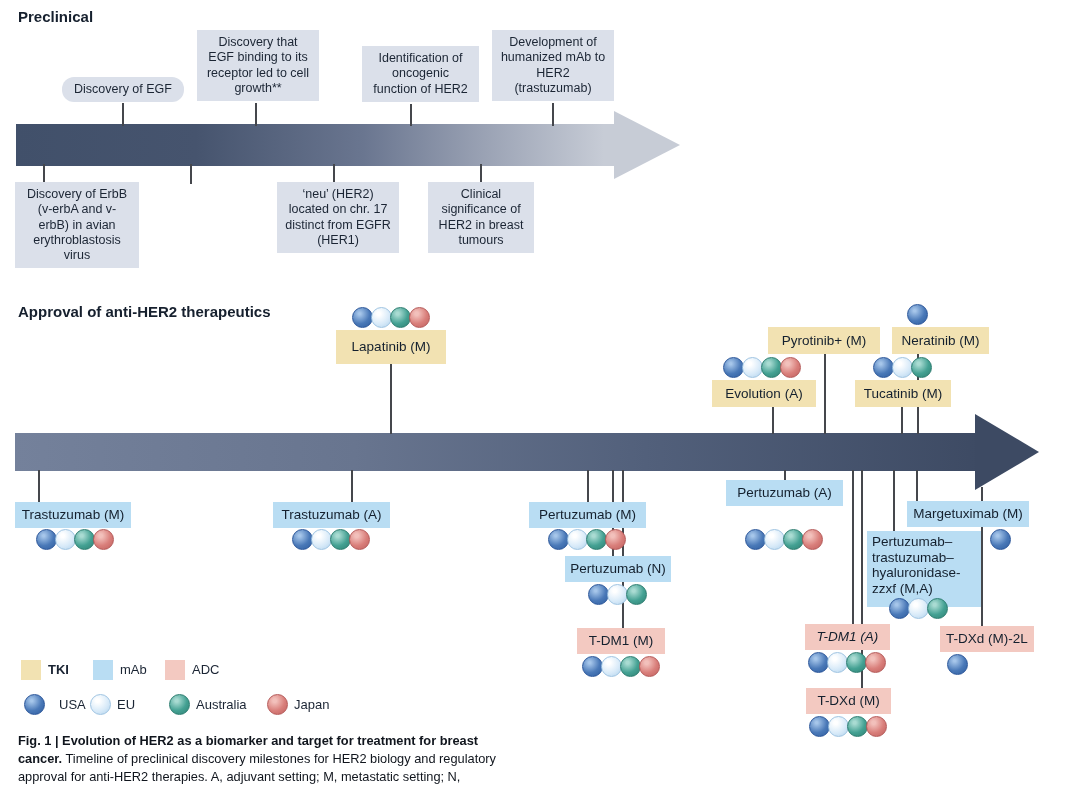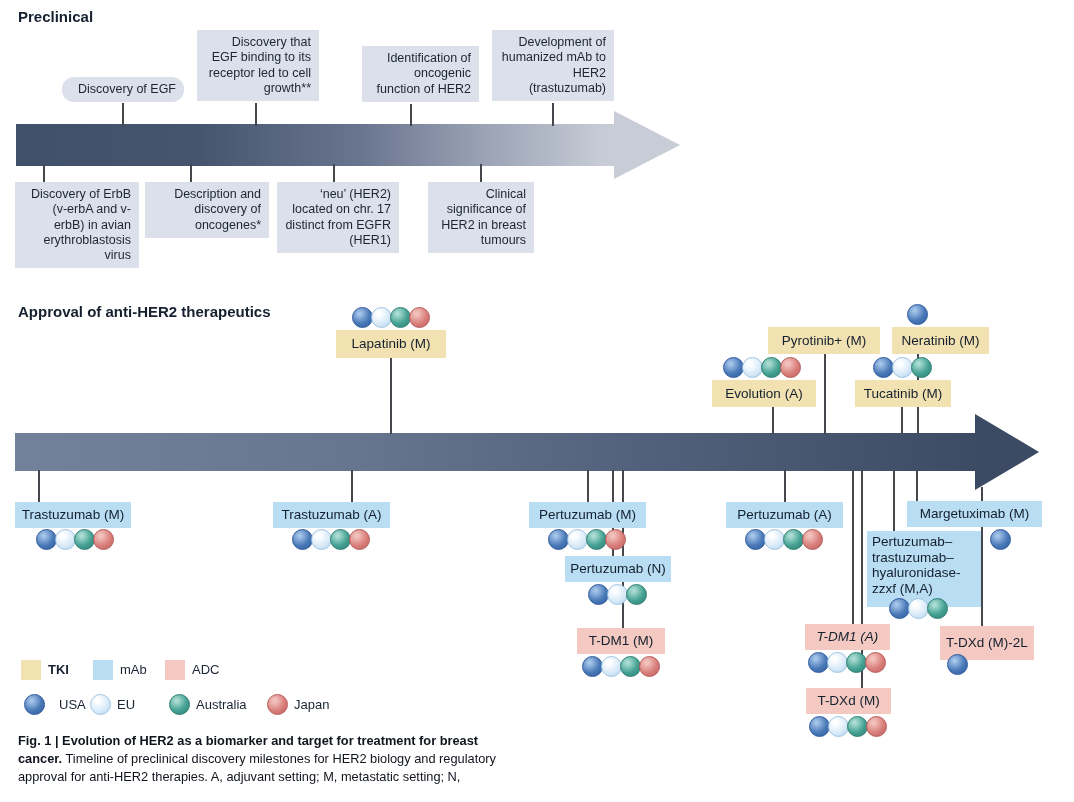--- a/index.html
+++ b/index.html
@@ -24,21 +24,21 @@
   }
   .head-bottom{
     position:absolute;left:975px;top:414px;width:0;height:0;
     border-left:64px solid #3d4a63;border-top:38px solid transparent;border-bottom:38px solid transparent;
   }
   .yr-row{position:absolute;display:flex;justify-content:space-between;}
   .yr{font-size:13px;font-weight:bold;color:#f4f5f8;white-space:nowrap;}
   
   .pbox{
     position:absolute;background:#dbe0ea;color:#1b2534;font-size:12.5px;line-height:1.22;
-    padding:5px 8px;box-sizing:border-box;text-align:right;z-index:2;
+    padding:5px 8px;box-sizing:border-box;text-align:center;z-index:2;
   }
   .dbox{
     position:absolute;display:flex;align-items:center;justify-content:center;text-align:center;
     font-size:13.5px;color:#14202e;padding:3px 5px;box-sizing:border-box;line-height:1.15;z-index:2;
   }
   .mab{background:#b9ddf3;}
   .tki{background:#f2e2b2;}
   .adc{background:#f3c9c1;}
   .line{position:absolute;width:2px;background:#45474c;z-index:1;}
   .dots{position:absolute;display:flex;z-index:3;}
@@ -83,21 +83,20 @@
   <div class="line" style="left:410px;top:104px;height:22px;"></div>
   <div class="pbox" style="left:362px;top:46px;width:117px;">Identification of oncogenic function of HER2</div>
 
   <div class="line" style="left:552px;top:103px;height:23px;"></div>
   <div class="pbox" style="left:492px;top:30px;width:122px;">Development of humanized mAb to HER2 (trastuzumab)</div>
 
   <div class="line" style="left:43px;top:164px;height:20px;"></div>
   <div class="pbox" style="left:15px;top:182px;width:124px;">Discovery of ErbB (v-erbA and v-erbB) in avian erythroblastosis virus</div>
 
   <div class="line" style="left:190px;top:164px;height:20px;"></div>
-  <div class="pbox" style="left:145px;top:182px;width:124px;">Description and discovery of oncogenes*</div>
 
   <div class="line" style="left:333px;top:164px;height:20px;"></div>
   <div class="pbox" style="left:277px;top:182px;width:122px;">‘neu’ (HER2) located on chr. 17 distinct from EGFR (HER1)</div>
 
   <div class="line" style="left:480px;top:164px;height:20px;"></div>
   <div class="pbox" style="left:428px;top:182px;width:106px;">Clinical significance of HER2 in breast tumours</div>
 
   <div class="heading" style="left:18px;top:303px;">Approval of anti-HER2 therapeutics</div>
 
   <div class="bar-bottom"></div>
@@ -147,21 +146,21 @@
       <span class="dot c-aus"></span>
       <span class="dot c-jpn"></span>
   </div>
 
   <div class="dots" style="left:352px;top:307px;">
     <span class="dot c-usa"></span>
       <span class="dot c-eu"></span>
       <span class="dot c-aus"></span>
       <span class="dot c-jpn"></span>
   </div>
-  <div class="dbox tki" style="left:336px;top:330px;width:110px;height:28px;">Lapatinib (M)</div>
+  <div class="dbox tki" style="left:336px;top:330px;width:110px;height:34px;">Lapatinib (M)</div>
   <div class="line" style="left:390px;top:357px;height:77px;"></div>
 
   <div class="line" style="left:587px;top:470px;height:32px;"></div>
   <div class="dbox mab" style="left:529px;top:502px;width:117px;height:26px;">Pertuzumab (M)</div>
   <div class="dots" style="left:548px;top:529px;">
     <span class="dot c-usa"></span>
       <span class="dot c-eu"></span>
       <span class="dot c-aus"></span>
       <span class="dot c-jpn"></span>
   </div>
@@ -177,21 +176,21 @@
   <div class="line" style="left:622px;top:470px;height:158px;"></div>
   <div class="dbox adc" style="left:577px;top:628px;width:88px;height:26px;">T-DM1 (M)</div>
   <div class="dots" style="left:582px;top:656px;">
     <span class="dot c-usa"></span>
       <span class="dot c-eu"></span>
       <span class="dot c-aus"></span>
       <span class="dot c-jpn"></span>
   </div>
 
   <div class="line" style="left:784px;top:470px;height:32px;"></div>
-  <div class="dbox mab" style="left:726px;top:502px;width:117px;height:26px;">Pertuzumab (A)</div>
+  <div class="dbox mab" style="left:726px;top:480px;width:117px;height:26px;">Pertuzumab (A)</div>
   <div class="dots" style="left:745px;top:529px;">
     <span class="dot c-usa"></span>
       <span class="dot c-eu"></span>
       <span class="dot c-aus"></span>
       <span class="dot c-jpn"></span>
   </div>
 
   <div class="dots" style="left:723px;top:357px;">
     <span class="dot c-usa"></span>
       <span class="dot c-eu"></span>
@@ -239,27 +238,27 @@
 
   <div class="line" style="left:893px;top:470px;height:61px;"></div>
   <div class="dbox mab" style="left:867px;top:531px;width:114px;height:76px;justify-content:flex-start;text-align:left;align-items:flex-start;">Pertuzumab–trastuzumab–hyaluronidase-zzxf (M,A)</div>
   <div class="dots" style="left:889px;top:598px;">
     <span class="dot c-usa"></span>
       <span class="dot c-eu"></span>
       <span class="dot c-aus"></span>
   </div>
 
   <div class="line" style="left:916px;top:470px;height:31px;"></div>
-  <div class="dbox mab" style="left:907px;top:501px;width:135px;height:26px;">Margetuximab (M)</div>
+  <div class="dbox mab" style="left:907px;top:501px;width:122px;height:26px;">Margetuximab (M)</div>
   <div class="dots" style="left:990px;top:529px;">
     <span class="dot c-usa"></span>
   </div>
 
   <div class="line" style="left:981px;top:487px;height:139px;"></div>
-  <div class="dbox adc" style="left:940px;top:626px;width:94px;height:34px;">T-DXd (M)-2L</div>
+  <div class="dbox adc" style="left:940px;top:626px;width:94px;height:26px;">T-DXd (M)-2L</div>
   <div class="dots" style="left:947px;top:654px;">
     <span class="dot c-usa"></span>
   </div>
 
   <div class="lgd-sq tki" style="left:21px;top:660px;"></div>
   <div class="lgd-label" style="left:48px;top:662px;font-weight:bold;">TKI</div>
   <div class="lgd-sq mab" style="left:93px;top:660px;"></div>
   <div class="lgd-label" style="left:120px;top:662px;">mAb</div>
   <div class="lgd-sq adc" style="left:165px;top:660px;"></div>
   <div class="lgd-label" style="left:192px;top:662px;">ADC</div>

